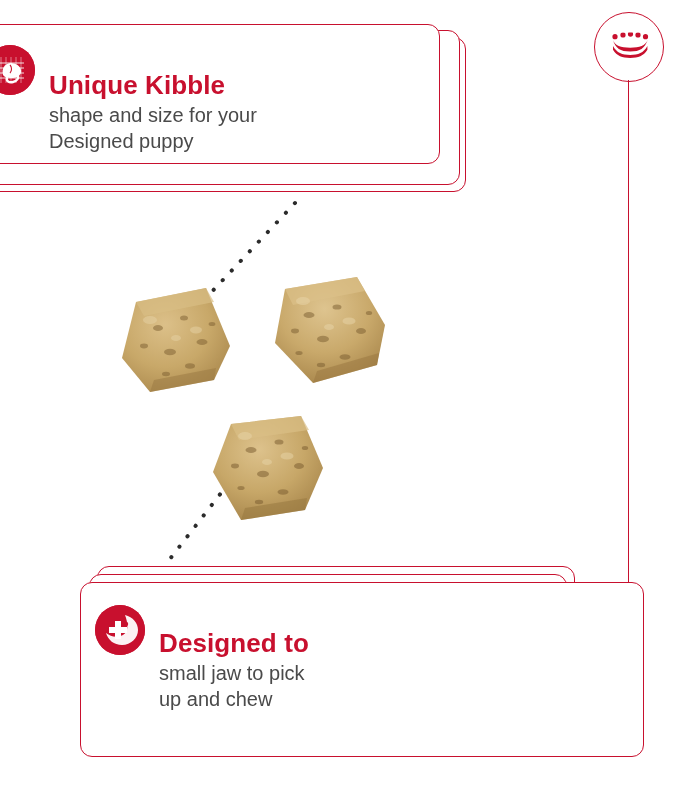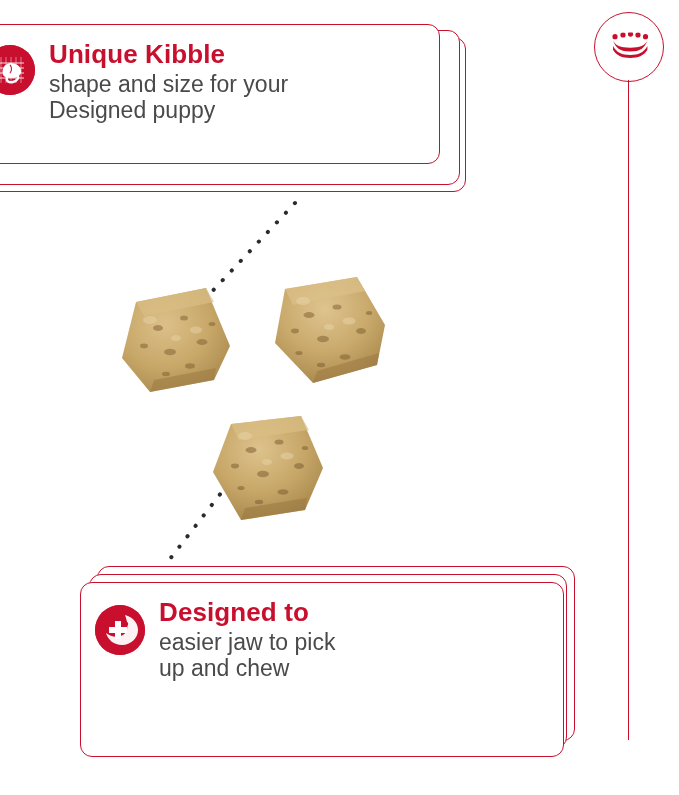--- a/index.html
+++ b/index.html
@@ -81,50 +81,51 @@
   
   #card-top-stack { left: -30px; top: 24px; width: 500px; height: 168px; }
   #card-top-stack .g1 { left: 0px;  top: 6px;   width: 490px; height: 155px; }
   #card-top-stack .g2 { left: 6px;  top: 13px;  width: 490px; height: 155px; }
   #card-top-stack .card-main { left: 0px; top: 0px; width: 470px; height: 140px; }
 
   
   #card-bottom-stack { left: 80px; top: 566px; width: 510px; height: 190px; }
   #card-bottom-stack .g1 { left: 17px; top: 0px;  width: 478px; height: 175px; }
   #card-bottom-stack .g2 { left: 9px;  top: 8px;  width: 478px; height: 175px; }
-  #card-bottom-stack .card-main { left: 0px; top: 16px; width: 484px; height: 175px; }
+  #card-bottom-stack .card-main { left: 0px; top: 16px; width: 564px; height: 175px; }
 
   .badge {
     flex: 0 0 auto;
     width: 50px;
     height: 50px;
     border-radius: 50%;
     background: #c8102e;
     margin-right: 14px;
     margin-top: 6px;
     position: relative;
   }
   #card-bottom-stack .badge { margin-top: 8px; }
   .badge svg { position: absolute; left: 0; top: 0; }
 
   .card-text {
     flex: 1 1 auto;
     min-width: 0;
+    margin-top: 31px;
   }
   .card-title {
     color: #c8102e;
     font-size: 26px;
     line-height: 30px;
     font-weight: bold;
     margin: 0 0 2px 0;
     letter-spacing: 0.1px;
   }
   .card-body {
     color: #4a4a4a;
-    font-size: 23px;
+    font-size: 20px;
     line-height: 26px;
     margin: 0;
   }
   .card-body span { display: block; }
 
   
   .kibble-area {
     position: absolute;
     left: 95px;
     top: 255px;
@@ -286,20 +287,20 @@
         <svg width="50" height="50" viewBox="0 0 50 50">
           <circle cx="25" cy="25" r="25" fill="#c8102e"></circle>
           <path d="M30 10 C38 12, 43 18, 43 25 C43 33, 36 40, 27 40 C19 40, 13 35, 11 28 C16 32, 22 33, 28 30 C34 27, 33 18, 30 10 Z" fill="#ffffff" opacity="0.95"></path>
           <circle cx="31" cy="19" r="2.2" fill="#c8102e"></circle>
           <path d="M14 22 h6 v-6 h6 v6 h6 v6 h-6 v6 h-6 v-6 h-6 z" fill="#ffffff"></path>
         </svg>
       </div>
       <div class="card-text">
         <p class="card-title">Designed to</p>
         <p class="card-body">
-          <span>easier jaw to pick</span>
+          <span>small jaw to pick</span>
           <span>up and chew</span>
         </p>
       </div>
     </div>
   </div>
 
 </div>
 
 </body></html>

